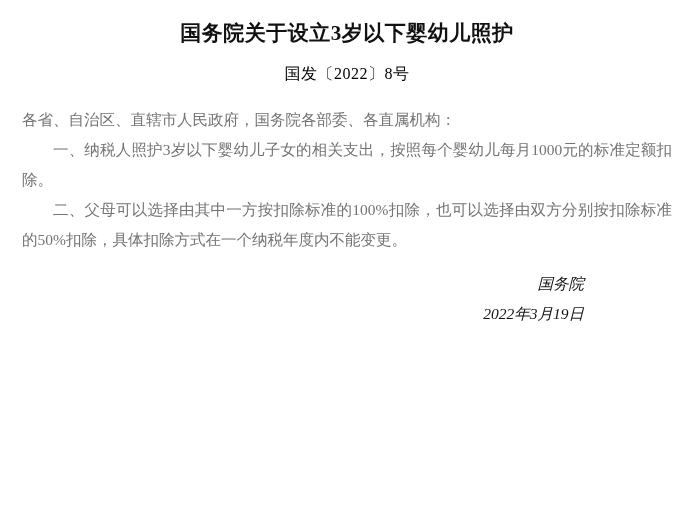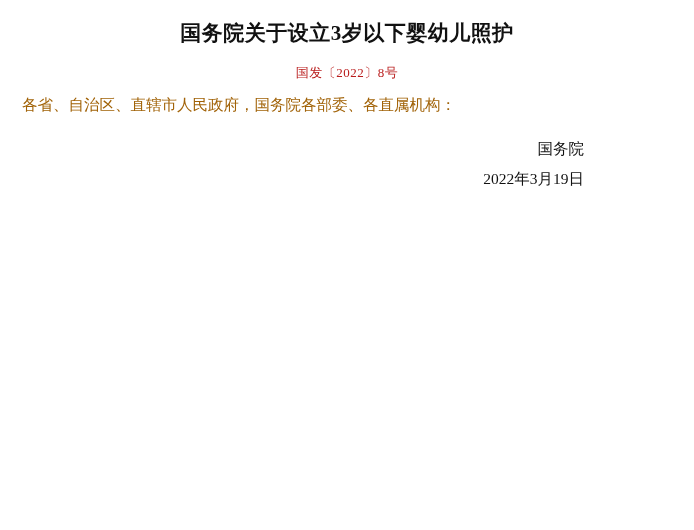--- a/index.html
+++ b/index.html
@@ -28,64 +28,67 @@
     line-height: 30px;
     letter-spacing: 0.5px;
     color: #111111;
     margin: 4px 0 16px 0;
   }
   .doc-title .line {
     display: block;
   }
   .doc-number {
     text-align: center;
-    font-size: 13px;
-    color: #b91c1c;
+    font-size: 16px;
+    color: #000000;
     margin-top: 16px;
     letter-spacing: 0.5px;
   }
   .body-block {
-    margin-top: 8px;
+    margin-top: 20px;
     font-size: 15.5px;
     line-height: 30px;
-    color: #a16207;
+    color: #737373;
     text-align: justify;
   }
   .para {
     margin: 0;
     text-indent: 0;
   }
   .para.indent {
     text-indent: 2em;
   }
   .sign-block {
     margin-top: 14px;
     font-size: 15.5px;
     line-height: 30px;
     color: #111111;
     text-align: right;
     padding-right: 88px;
   }
   .sign-line {
     display: block;
+    font-style: italic;
   }
 </style>
 </head>
 <body>
 
 <div class="page">
 
   <div class="doc-title">
     <span class="line">国务院关于设立3岁以下婴幼儿照护</span>
   </div>
 
   <div class="doc-number">国发〔2022〕8号</div>
 
   <div class="body-block">
     <p class="para">各省、自治区、直辖市人民政府，国务院各部委、各直属机构：</p>
+    <p class="para indent">一、纳税人照护3岁以下婴幼儿子女的相关支出，按照每个婴幼儿每月1000元的标准定额扣除。</p>
+    <p class="para indent">二、父母可以选择由其中一方按扣除标准的100%扣除，也可以选择由双方分别按扣除标准的50%扣除，具体扣除方式在一个纳税年度内不能变更。</p>
   </div>
 
   <div class="sign-block">
     <span class="sign-line">国务院</span>
     <span class="sign-line">2022年3月19日</span>
   </div>
 
 </div>
 
 </body></html>

